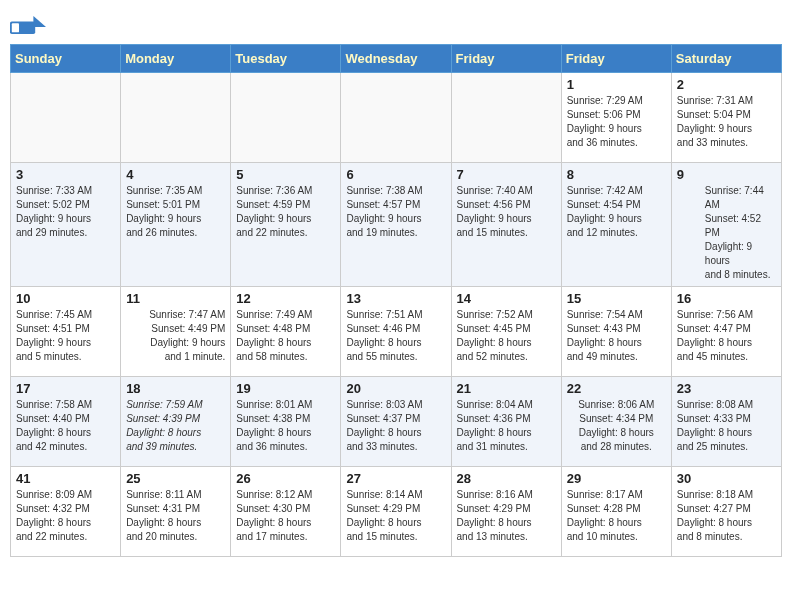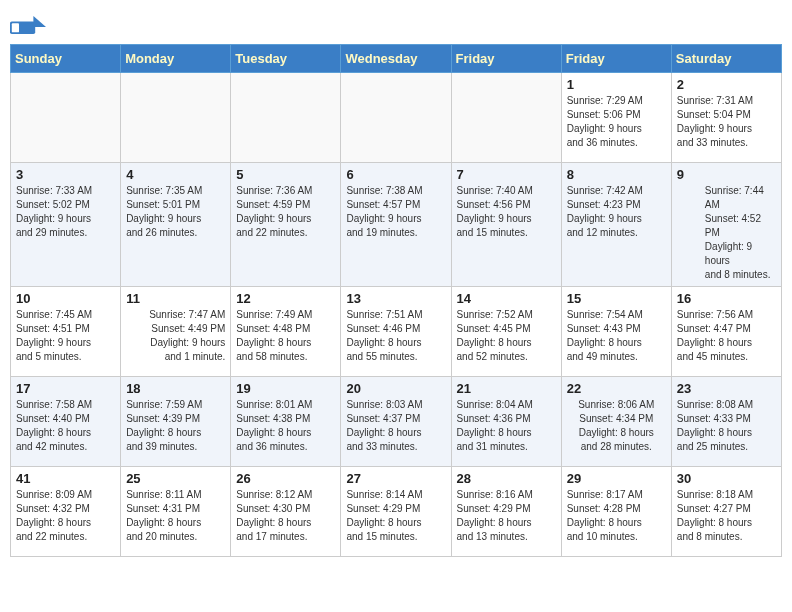--- a/index.html
+++ b/index.html
@@ -176,21 +176,21 @@
         <td>
           <span class="day-number">7</span>
           <div class="day-info" style="white-space: pre-line;">Sunrise: 7:40 AM
 Sunset: 4:56 PM
 Daylight: 9 hours
 and 15 minutes.</div>
         </td>
         <td>
           <span class="day-number">8</span>
           <div class="day-info" style="white-space: pre-line;">Sunrise: 7:42 AM
-Sunset: 4:23 PM
+Sunset: 4:54 PM
 Daylight: 9 hours
 and 12 minutes.</div>
         </td>
         <td>
           <span class="day-number">9</span>
           <div class="day-info" style="white-space: pre-line; margin-left: 28px;">Sunrise: 7:44 AM
 Sunset: 4:52 PM
 Daylight: 9 hours
 and 8 minutes.</div>
         </td>
@@ -249,21 +249,21 @@
       <tr class="row-alt">
         <td>
           <span class="day-number">17</span>
           <div class="day-info" style="white-space: pre-line;">Sunrise: 7:58 AM
 Sunset: 4:40 PM
 Daylight: 8 hours
 and 42 minutes.</div>
         </td>
         <td>
           <span class="day-number">18</span>
-          <div class="day-info" style="white-space: pre-line;">Sunrise: 7:59 AM
+          <div class="day-info" style="white-space: pre-line; font-style: italic;">Sunrise: 7:59 AM
 Sunset: 4:39 PM
 Daylight: 8 hours
 and 39 minutes.</div>
         </td>
         <td>
           <span class="day-number">19</span>
           <div class="day-info" style="white-space: pre-line;">Sunrise: 8:01 AM
 Sunset: 4:38 PM
 Daylight: 8 hours
 and 36 minutes.</div>

